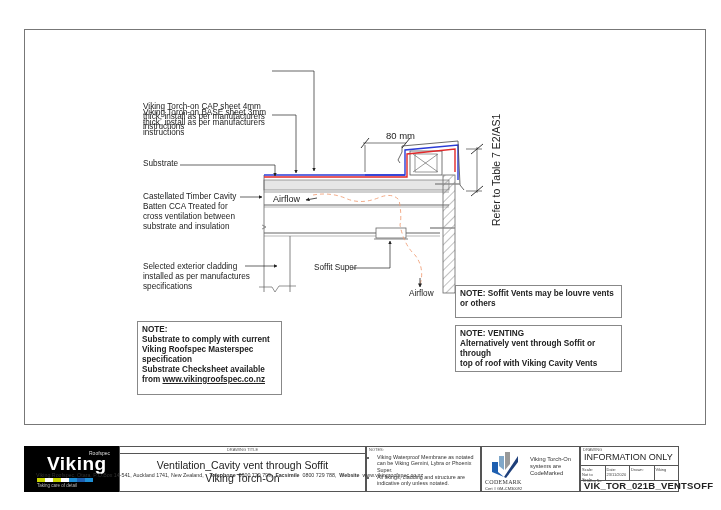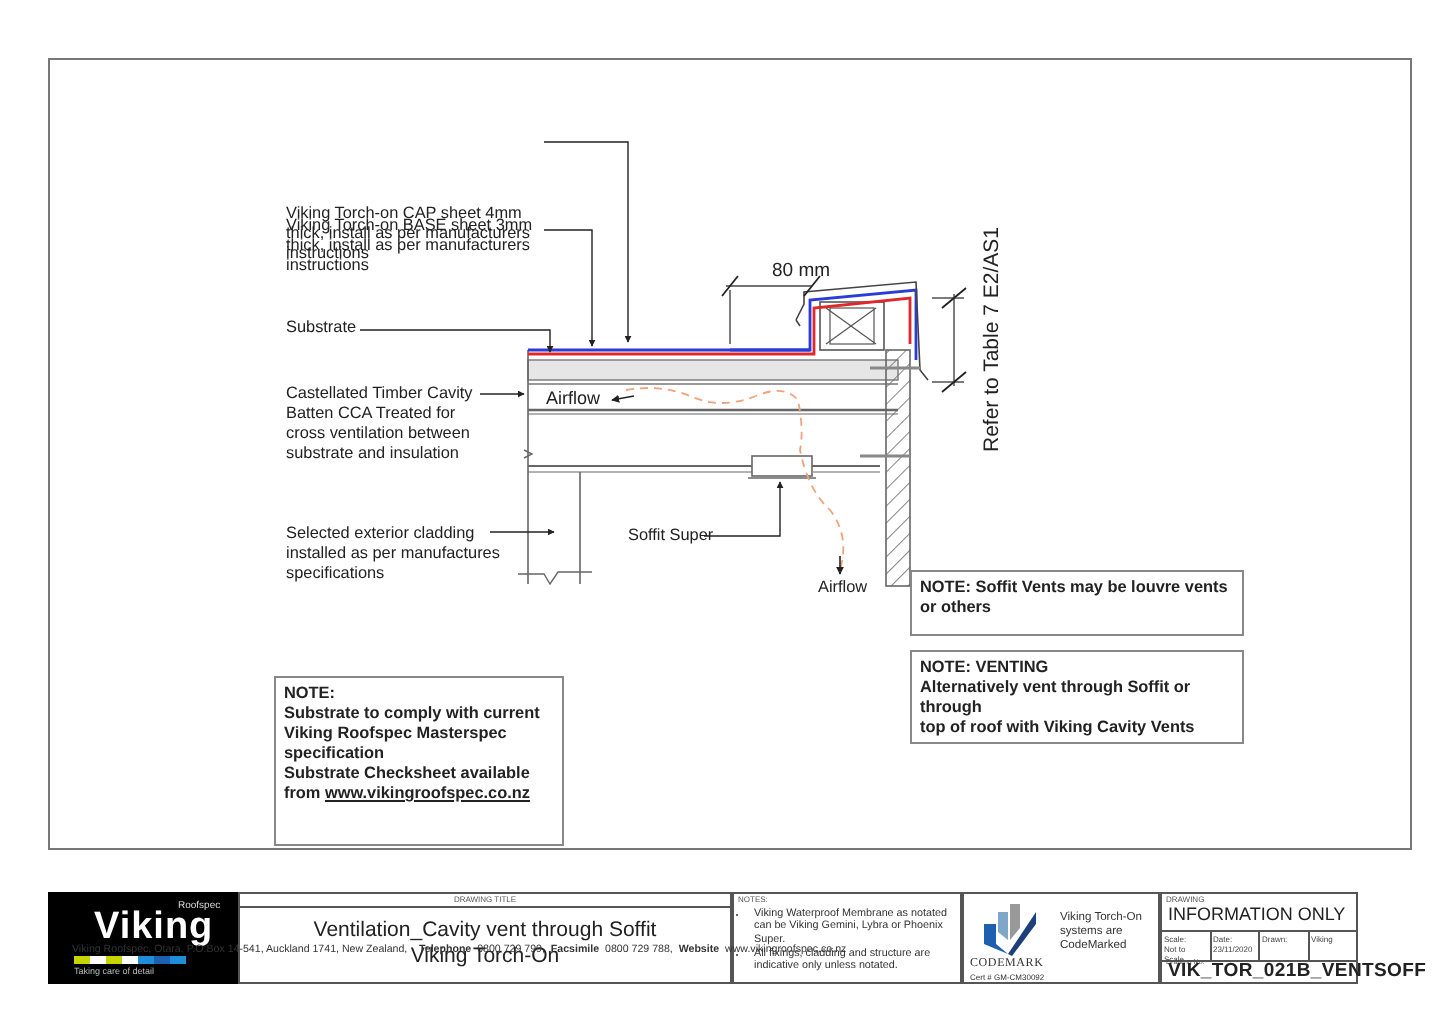--- a/index.html
+++ b/index.html
@@ -129,21 +129,21 @@
 substrate and insulation</div>
 <div class="lbl" style="left:143px; top:262px;">Selected exterior cladding
 installed as per manufactures
 specifications</div>
 <div class="lbl" style="left:273px; top:194px; font-size:9px;">Airflow</div>
 <div class="lbl" style="left:314px; top:263px;">Soffit Super</div>
 <div class="lbl" style="left:409px; top:289px;">Airflow</div>
 <div class="lbl" style="left:370px; top:131px; font-size:9.5px;margin-left:16px;">80 mm</div>
 <div class="rot" style="left:490px; top:226px;">Refer to Table 7 E2/AS1</div>
 
-<div class="note" style="left:137px; top:338px; width:145px; height:85px;"><span>NOTE:</span>
+<div class="note" style="left:137px; top:321px; width:145px; height:74px;"><span>NOTE:</span>
 <span>Substrate to comply with current
 Viking Roofspec Masterspec
 specification
 Substrate Checksheet available
 from </span><a>www.vikingroofspec.co.nz</a></div>
 <div class="note" style="left:455px; top:285px; width:167px; height:33px;">NOTE: Soffit Vents may be louvre vents
 or others</div>
 <div class="note" style="left:455px; top:325px; width:167px; height:47px;">NOTE: VENTING
 Alternatively vent through Soffit or through
 top of roof with Viking Cavity Vents</div>

